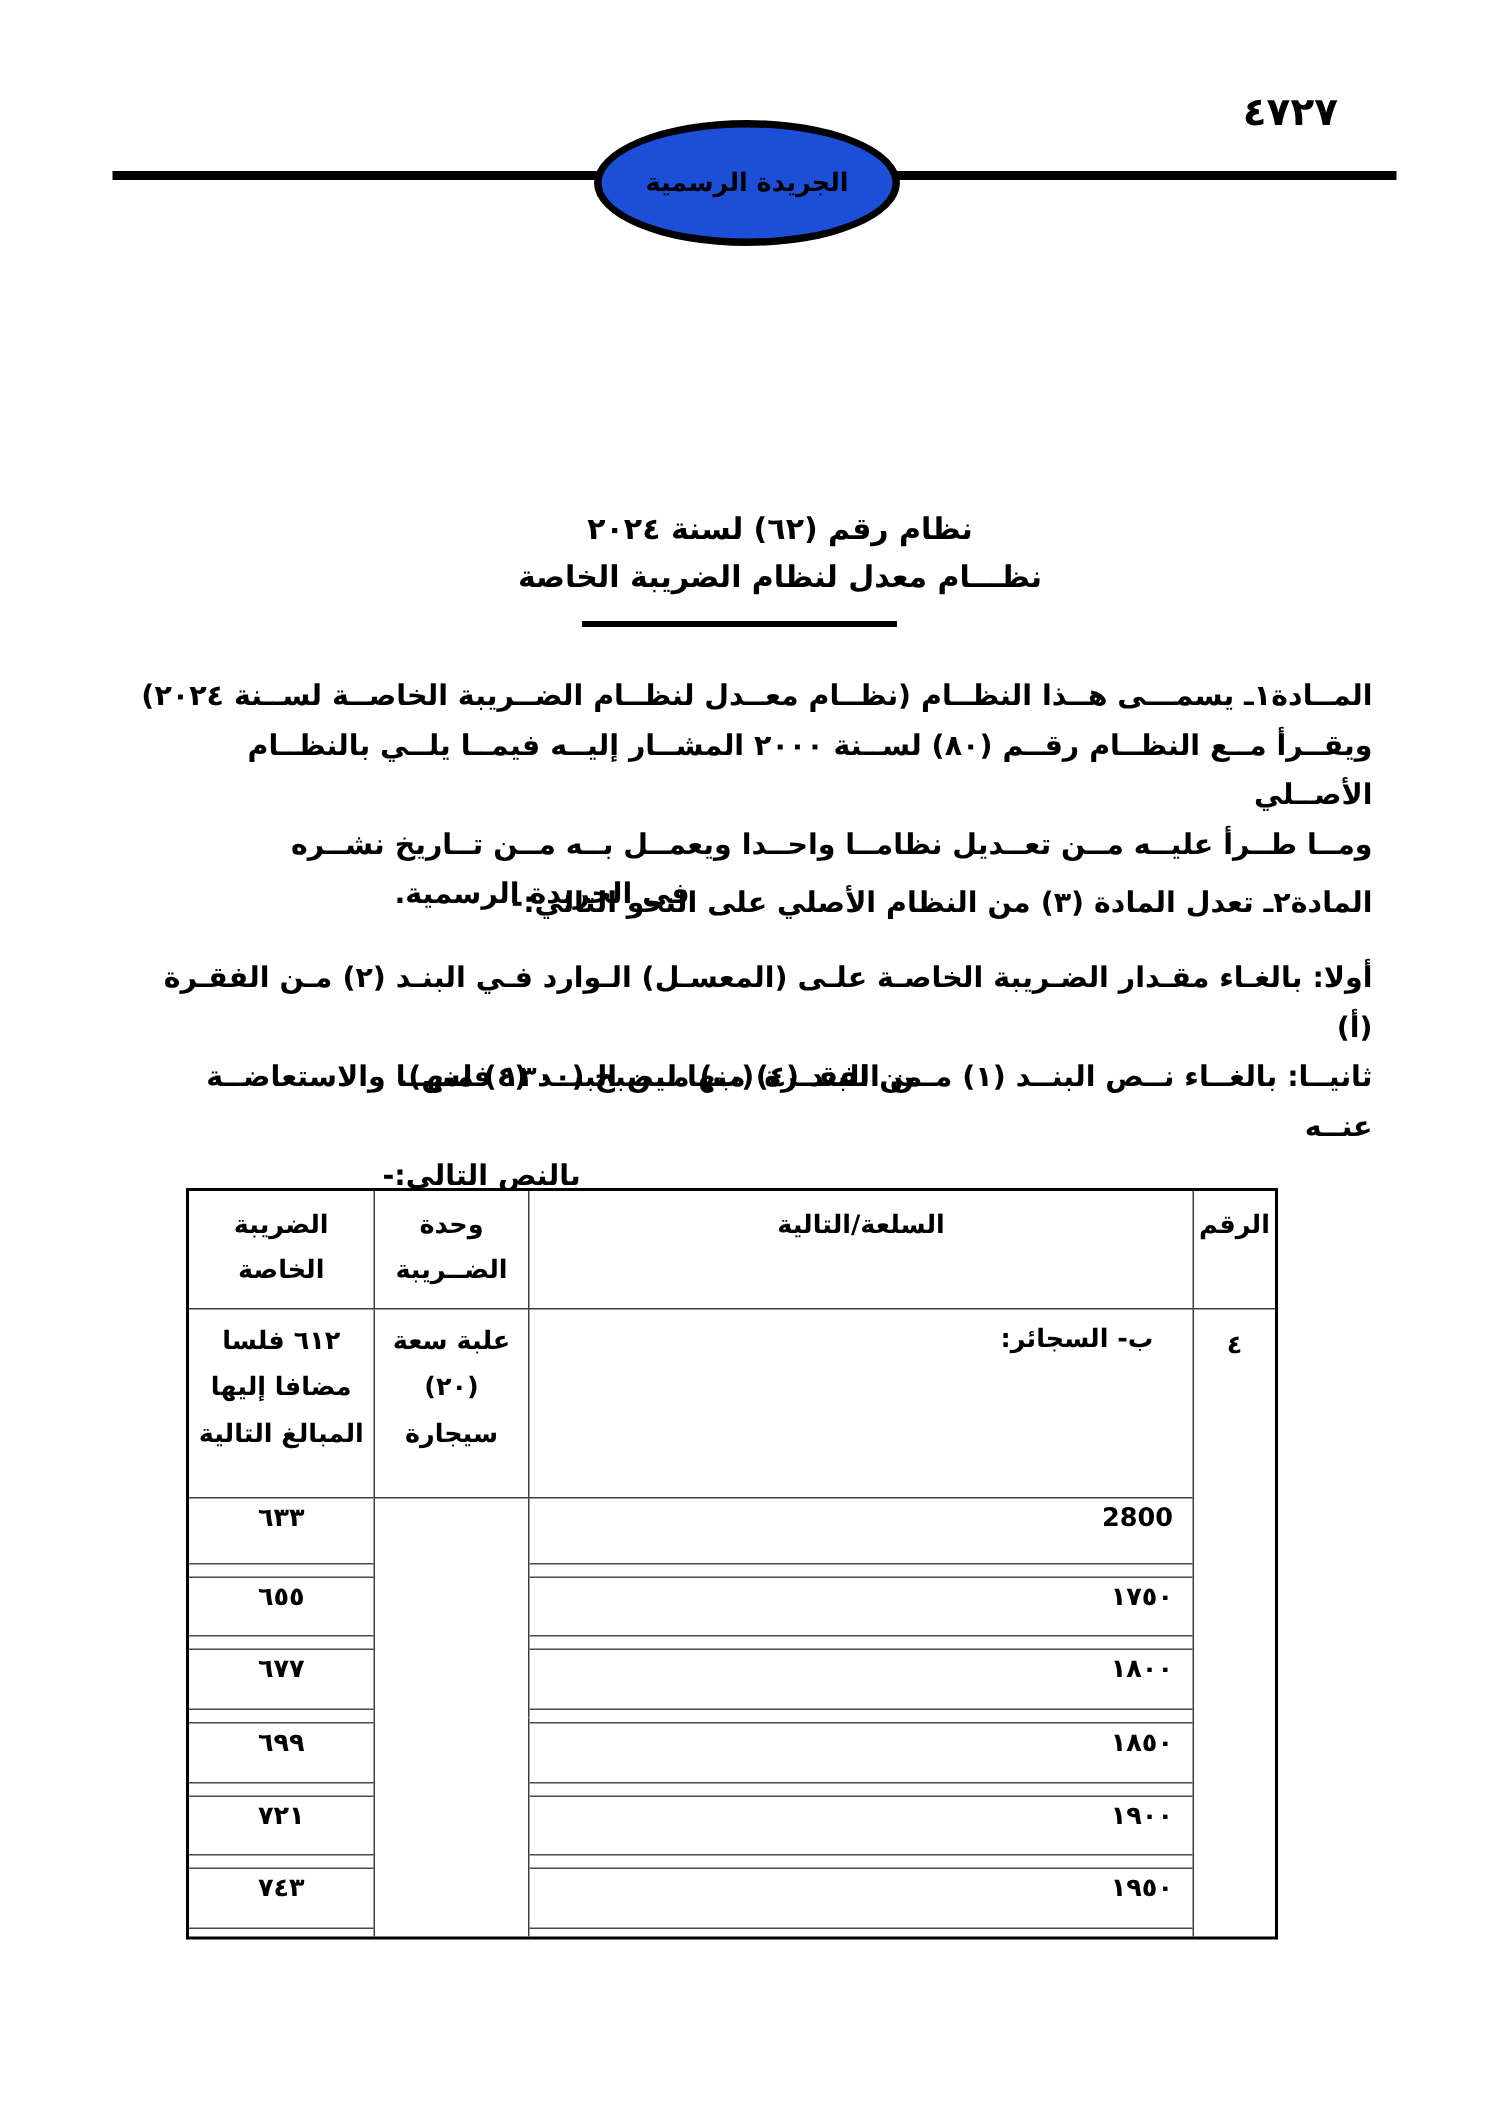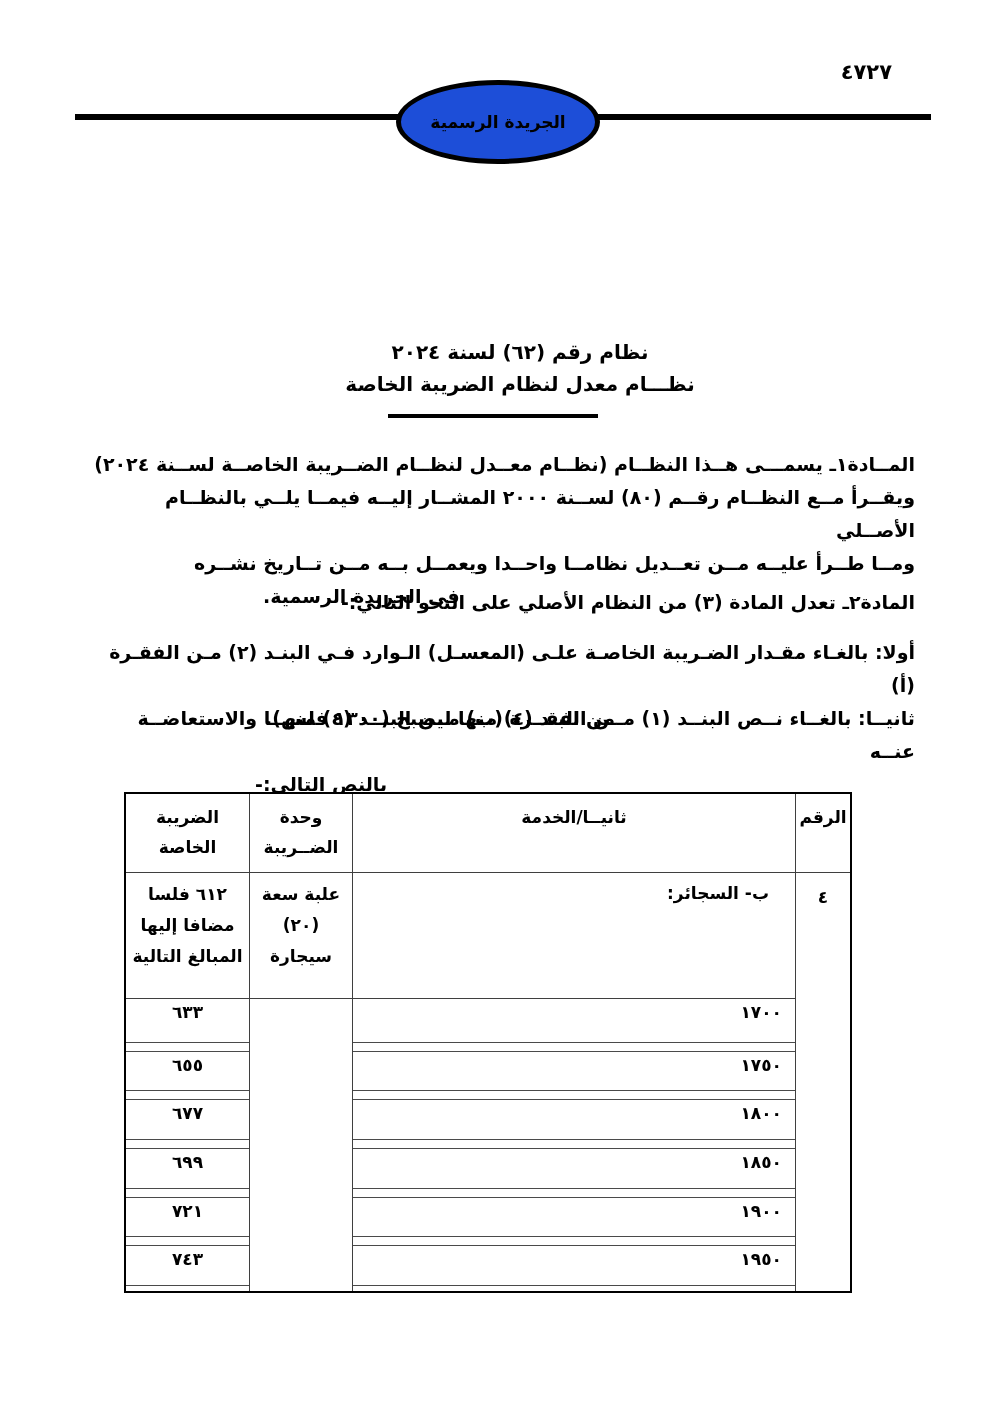--- a/index.html
+++ b/index.html
@@ -3,21 +3,21 @@
 <meta charset="utf-8">
 <style>
   html,body{margin:0;padding:0;background:#e8e8e8;}
   body{font-family:"DejaVu Sans",sans-serif;}
   #page{
     position:relative;width:1000px;height:1414px;background:#ffffff;
     margin:0 auto;overflow:hidden;color:#000;font-weight:bold;direction:rtl;
   }
   
   #page-number{
-    position:absolute;top:60px;right:108px;font-size:21px;font-weight:bold;
+    position:absolute;top:60px;right:108px;font-size:26px;font-weight:bold;
     letter-spacing:5px;direction:rtl;
   }
   #head-rule{position:absolute;left:75px;top:114px;width:856px;height:6px;background:#000;}
   #masthead-oval{
     position:absolute;left:396px;top:80px;width:194px;height:74px;
     border:5px solid #000;border-radius:50%;background:#1d4ed8;z-index:2;
     display:flex;align-items:center;justify-content:center;
     font-size:17px;font-weight:bold;
   }
   
@@ -105,37 +105,37 @@
   </div>
 
   <div id="clause2" class="para">
     <div>ثانيــا: بالغــاء نــص البنــد (١)  مــن الفقــرة (ب) مــن البنــد (٤) منهــا والاستعاضــة عنــه</div>
     <div class="l2">بالنص التالي:-</div>
   </div>
 
   <div id="gz-table">
 
     <div class="cell hdr bl bb" style="grid-column:1;grid-row:1">الرقم</div>
-    <div class="cell hdr bl bb" style="grid-column:2;grid-row:1">ثانيــا/الخدمة</div>
+    <div class="cell hdr bl bb" style="grid-column:2;grid-row:1">السلعة/التالية</div>
     <div class="cell hdr bl bb" style="grid-column:3;grid-row:1">وحدة الضــريبة</div>
     <div class="cell hdr bb" style="grid-column:4;grid-row:1">الضريبة الخاصة</div>
 
     <div id="num-body" class="cell bl" style="grid-column:1;grid-row:2 / span 7">٤</div>
 
     <div id="item-main" class="cell bl bb" style="grid-column:2;grid-row:2">
       <div class="intro1">ب- السجائر:</div>
     </div>
     <div id="unit-main" class="cell bl bb" style="grid-column:3;grid-row:2">علبة سعة (٢٠) سيجارة</div>
     <div id="tax-main" class="cell bb" style="grid-column:4;grid-row:2">٦١٢ فلسا مضافا إليها المبالغ التالية</div>
 
     <div class="cell bl" style="grid-column:3;grid-row:3 / span 6"></div>
 
     <div class="cell bl pfirst" style="grid-column:2;grid-row:3">
       <div class="pbox price-box">
-          <span>١٧٠٠</span>
+          <span>2800</span>
         </div>
     </div>
     <div class="cell bl" style="grid-column:2;grid-row:4">
       <div class="pbox price-box">
           <span>١٧٥٠</span>
         </div>
     </div>
     <div class="cell bl" style="grid-column:2;grid-row:5">
       <div class="pbox price-box">
           <span>١٨٠٠</span>

